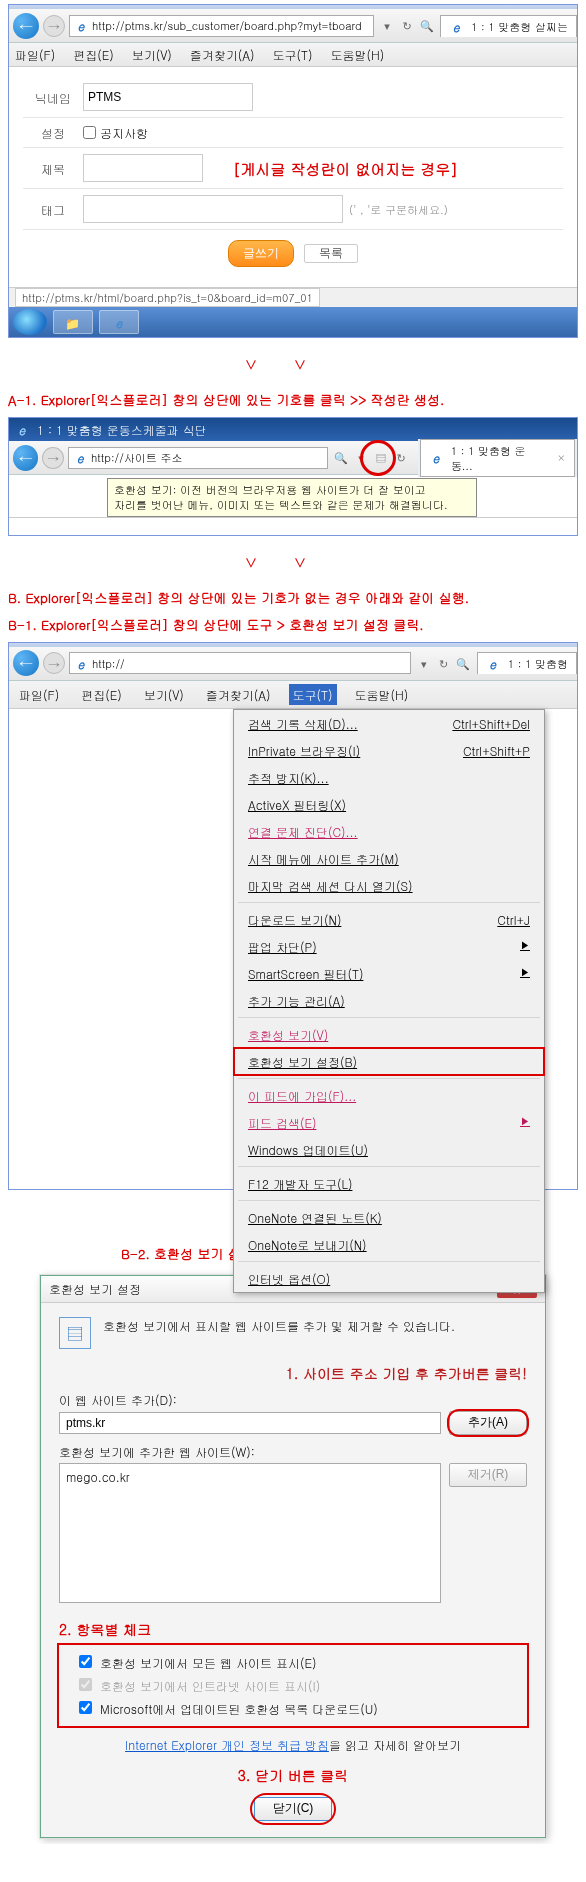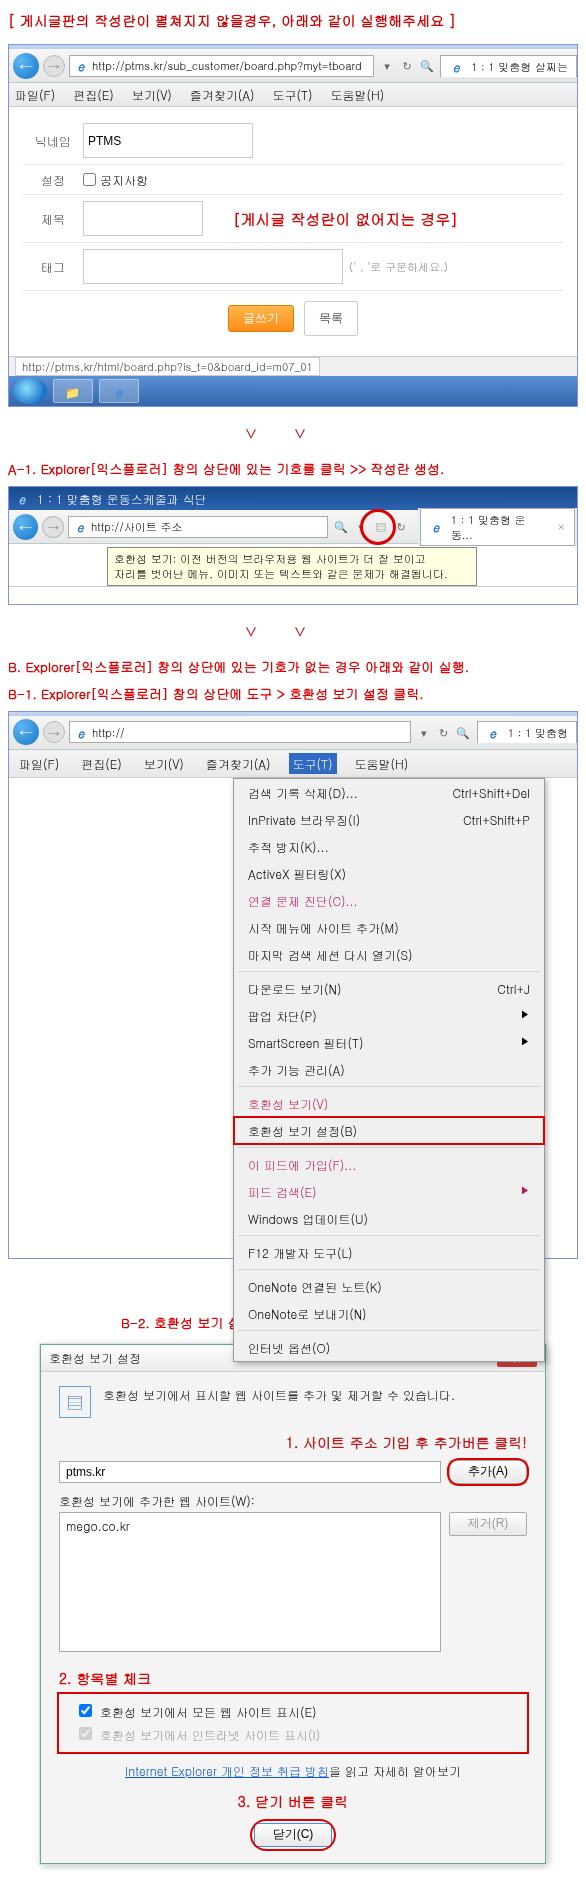--- a/index.html
+++ b/index.html
@@ -22,27 +22,27 @@
 .url-tool { width: 18px; height: 18px; display: flex; align-items: center; justify-content: center; font-size: 11px; color: #666; }
 .tabstrip1 { display: flex; align-items: center; margin-left: 4px; }
 .tab1 { background: #fff; border: 1px solid #aaa; border-bottom: none; padding: 3px 8px; font-size: 11px; display: flex; align-items: center; gap: 4px; }
 .menubar1 { background: linear-gradient(#f4f4f4,#e8e8e8); border-bottom: 1px solid #ccc; padding: 3px 6px; font-size: 12px; }
 .menubar1 span { margin-right: 14px; }
 
 
 .formarea { background: #fff; padding: 10px 14px; }
 .formrow { display: flex; align-items: center; border-bottom: 1px solid #e5e5e5; padding: 6px 0; }
 .formlabel { width: 60px; text-align: center; color: #444; font-size: 12px; }
-.forminput { border: 1px solid #ccc; height: 35px; padding: 0 4px; font-size: 12px; }
+.forminput { border: 1px solid #ccc; height: 28px; padding: 0 4px; font-size: 12px; }
 .chk { margin-right: 4px; }
 .redtitle { color: #d00; font-weight: bold; font-size: 15px; margin-left: 30px; }
 .taghint { color: #888; font-size: 11px; margin-left: 6px; }
 .formbtns { text-align: center; padding: 10px 0; }
-.btn-write { background: linear-gradient(#ffb74a,#ff8c1a); color: #fff; border: 1px solid #e07c00; border-radius: 3px; padding: 4px 14px; margin-right: 6px; font-size: 12px; }
-.btn-list { background: #fff; border: 1px solid #ccc; border-radius: 2px; padding: 8px 14px; font-size: 12px; color: #555; }
+.btn-write { background: linear-gradient(#ffb74a,#ff8c1a); color: #fff; border: 1px solid #e07c00; border-radius: 10px; padding: 4px 14px; margin-right: 6px; font-size: 12px; }
+.btn-list { background: #fff; border: 1px solid #ccc; border-radius: 2px; padding: 0 14px; font-size: 12px; color: #555; }
 .statusbar1 { background: #f0f0f0; border-top: 1px solid #ccc; font-size: 11px; color: #444; padding: 2px 6px; white-space: nowrap; overflow: hidden; }
 .taskbar1 { background: linear-gradient(#5a8fd6,#3366aa); height: 30px; display: flex; align-items: center; padding: 0 4px; gap: 6px; }
 .startorb { width: 34px; height: 26px; background: radial-gradient(circle at 40% 40%, #8be0ff, #1d72c9 70%); border-radius: 50%; }
 .tbtn { width: 40px; height: 24px; background: rgba(255,255,255,0.25); border: 1px solid rgba(255,255,255,0.4); border-radius: 2px; display: flex; align-items: center; justify-content: center; }
 
 
 .arrows { text-align: center; color: #d00; font-weight: bold; font-size: 14px; padding: 12px 0; letter-spacing: 35px; }
 
 
 .sectA { color: #d00; font-weight: bold; font-size: 13px; padding: 4px 8px; }
@@ -58,21 +58,21 @@
 .tab2 .x { margin-left: 8px; color: #888; }
 .blank2 { height: 18px; background: #fff; border-top: 1px solid #ccc; }
 
 
 .browser3 { border: 1px solid #7a96df; margin: 4px 8px; position: relative; }
 .menubar3 { background: linear-gradient(#f4f4f4,#e8e8e8); border-bottom: 1px solid #ccc; padding: 3px 6px; font-size: 12px; display: flex; }
 .menubar3 .menuitem { margin-right: 14px; padding: 2px 4px; }
 .menubar3 .menuitem.active { background: #316ac5; color: #fff; }
 .content3 { background: #fff; height: 480px; position: relative; }
 .dropdown3 { position: absolute; left: 224px; top: 0; width: 312px; background: #f0f0f0; border: 1px solid #999; box-shadow: 2px 2px 6px rgba(0,0,0,0.3); font-size: 12px; }
-.dropdown3 .ditem { display: flex; justify-content: space-between; padding: 5px 14px; cursor: default; }
+.dropdown3 .ditem { display: flex; justify-content: space-between; padding: 5px 14px; cursor: default; text-decoration: underline; }
 .dropdown3 .ditem.disabled { color: #be185d; }
 .dropdown3 .dsep { border-top: 1px solid #d5d5d5; margin: 3px 4px; }
 .dropdown3 .submenu-arrow { font-size: 10px; }
 .dropdown3 .ditem.boxed { outline: 2px solid #d00; outline-offset: -1px; }
 
 
 .sectB2 { color: #d00; font-weight: bold; font-size: 13px; text-align: center; padding: 6px 0; }
 
 
 .dialog-wrap { margin: 6px 40px; }
@@ -98,21 +98,20 @@
 .dlg-link { color: #0b57d0; text-decoration: underline; font-size: 12px; }
 .dlg-footer { text-align: right; margin-top: 12px; display: flex; justify-content: flex-end; align-items: center; gap: 10px; flex-direction: column; }
 .dlg-closecall { color: #d00; font-weight: bold; font-size: 14px; }
 .close-oval { outline: 2px solid #d00; border-radius: 14px; padding: 2px; }
 </style>
 </head>
 <body>
 
 <div class="container">
 
-<div class="main-title">[ 게시글판의 작성란이 펼쳐지지 않을경우, 아래와 같이 실행해주세요 ]</div>
 
 <div class="browser1">
   <div class="titlebar1"></div>
   <div class="toolbar1">
     <div class="nav-back">←</div>
     <div class="nav-fwd">→</div>
     <div class="urlbox">
       <span class="ie-icon">
             <span class="ie-e">e</span>
           </span>
@@ -350,35 +349,37 @@
     <div class="dlg-titlebar">
       <span>호환성 보기 설정</span>
       <span class="dlg-close">✖</span>
     </div>
     <div class="dlg-body">
       <div class="dlg-iconrow">
         <div class="dlg-icon">▤</div>
         <div class="dlg-desc">호환성 보기에서 표시할 웹 사이트를 추가 및 제거할 수 있습니다.</div>
       </div>
       <div class="red-callout">1. 사이트 주소 기입 후 추가버튼 클릭!</div>
+      <div class="dlg-label">이 웹 사이트 추가(D):</div>
       <div class="dlg-input-row">
         <input class="dlg-input" value="ptms.kr" style="">
         <span class="red-oval"><button class="dlg-btn">추가(A)</button></span>
       </div>
       <div class="dlg-label">호환성 보기에 추가한 웹 사이트(W):</div>
       <div class="dlg-input-row" style="align-items:flex-start">
         <div class="dlg-listbox" style="flex:1">
           <div>mego.co.kr</div>
         </div>
         <button class="dlg-btn disabled">제거(R)</button>
       </div>
       <div class="red-callout2">2. 항목별 체크</div>
       <div class="dlg-checks">
         <label><input type="checkbox" checked="" class="chk" style=""> <span>호환성 보기에서 모든 웹 사이트 표시(E)</span></label>
         <label class="disabled"><input type="checkbox" checked="" disabled="" class="chk" style=""> <span>호환성 보기에서 인트라넷 사이트 표시(I)</span></label>
+        <label><input type="checkbox" checked="" class="chk" style=""> <span>Microsoft에서 업데이트된 호환성 목록 다운로드(U)</span></label>
       </div>
       <div style="text-align:center">
         <a href="#" class="dlg-link">Internet Explorer 개인 정보 취급 방침</a><span>을 읽고 자세히 알아보기</span>
       </div>
       <div class="dlg-footer">
         <span class="dlg-closecall">3. 닫기 버튼 클릭</span>
         <span class="close-oval"><button class="dlg-btn" style="border-color:#4a90d9">닫기(C)</button></span>
       </div>
     </div>
   </div>

